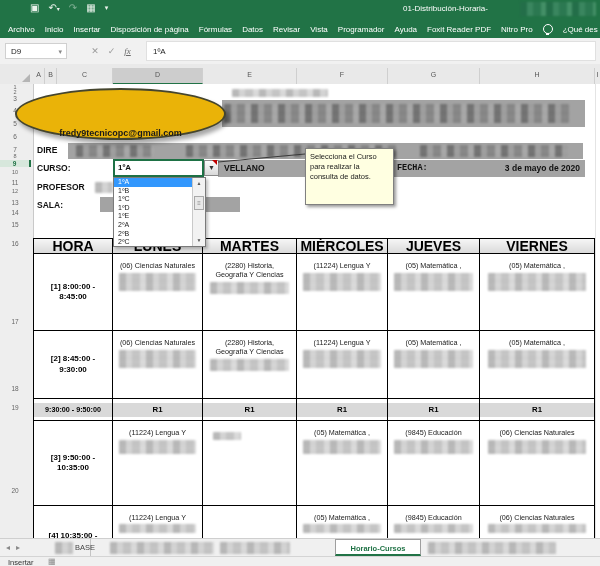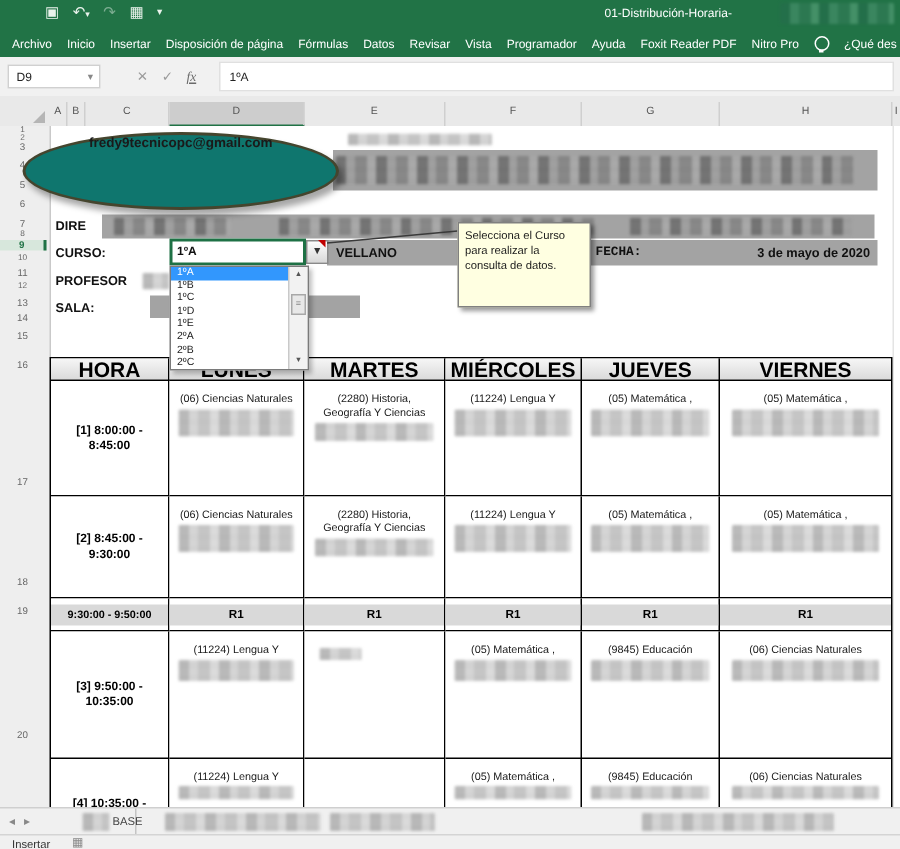--- a/index.html
+++ b/index.html
@@ -50,21 +50,21 @@
   .mosaic.light{background-image:
     repeating-linear-gradient(90deg, rgba(176,176,176,.85) 0 7px, rgba(208,208,208,.85) 7px 13px, rgba(190,190,190,.85) 13px 21px, rgba(215,215,215,.85) 21px 27px),
     repeating-linear-gradient(0deg, rgba(170,170,170,.4) 0 4px, rgba(210,210,210,.4) 4px 8px);}
   .mosaic.green{background-image:
     repeating-linear-gradient(90deg, rgba(36,110,74,.95) 0 7px, rgba(60,135,97,.95) 7px 13px, rgba(45,120,82,.95) 13px 21px, rgba(70,145,105,.95) 21px 26px);}
 
   .band{position:absolute;background:#a3a3a3;}
   .flabel{position:absolute;font-size:8.5px;font-weight:bold;color:#111;}
 
   
-  .oval{position:absolute;left:15px;top:88px;width:207px;height:48px;background:#0f766e;border:2px solid #45452e;border-radius:50%;box-shadow:3px 4px 4px rgba(0,0,0,.35);display:flex;align-items:flex-start;justify-content:center;z-index:7;}
+  .oval{position:absolute;left:15px;top:88px;width:207px;height:48px;background:#eab308;border:2px solid #45452e;border-radius:50%;box-shadow:3px 4px 4px rgba(0,0,0,.35);display:flex;align-items:flex-end;justify-content:center;z-index:7;}
   .oval span{font-size:9px;font-weight:bold;color:#1a1a1a;}
 
   
   .ddcell{position:absolute;left:113px;top:159px;width:91px;height:18px;background:#fff;border:2px solid #1e7145;box-sizing:border-box;font-size:8px;font-weight:bold;color:#111;line-height:13px;padding-left:3px;z-index:5;}
   .ddbtn{position:absolute;left:204px;top:160px;width:15px;height:16px;background:linear-gradient(#fdfdfd,#d8d8d8);border:1px solid #8a8a8a;box-sizing:border-box;text-align:center;line-height:13px;font-size:7px;color:#333;z-index:5;cursor:pointer;}
   .red-dot{position:absolute;left:212px;top:160px;width:0;height:0;border-left:5px solid transparent;border-top:5px solid #c00000;z-index:6;}
   .ddlist{position:absolute;left:113px;top:177px;width:93px;height:70px;background:#fff;border:1px solid #7a7a7a;box-shadow:2px 2px 3px rgba(0,0,0,.25);z-index:5;overflow:hidden;box-sizing:border-box;}
   .dditems{position:absolute;left:0;top:0;width:79px;}
   .dditem{height:8.6px;font-size:7px;line-height:8.6px;padding-left:4px;color:#222;cursor:pointer;}
   .dditem.sel{background:#3297fd;color:#fff;}
@@ -370,20 +370,21 @@
   <div class="oval">
     <span>fredy9tecnicopc@gmail.com</span>
   </div>
 
   <div class="tabbar">
     <div class="navarrows">◂▸</div>
     <div class="tabblur mosaic light" style="left:55px;width:18px;"></div>
     <div class="stab" style="left:75px;width:16px;">BASE</div>
     <div class="tabblur mosaic light" style="left:110px;width:104px;"></div>
     <div class="tabblur mosaic light" style="left:220px;width:70px;"></div>
+    <div class="stab active" style="left:335px;width:86px;">Horario-Cursos</div>
     <div class="tabblur mosaic light" style="left:428px;width:128px;"></div>
   </div>
 
   <div class="statusbar">
     <span class="stext">Insertar</span>
     <span class="sicon">▦</span>
   </div>
 
 </div>
 

